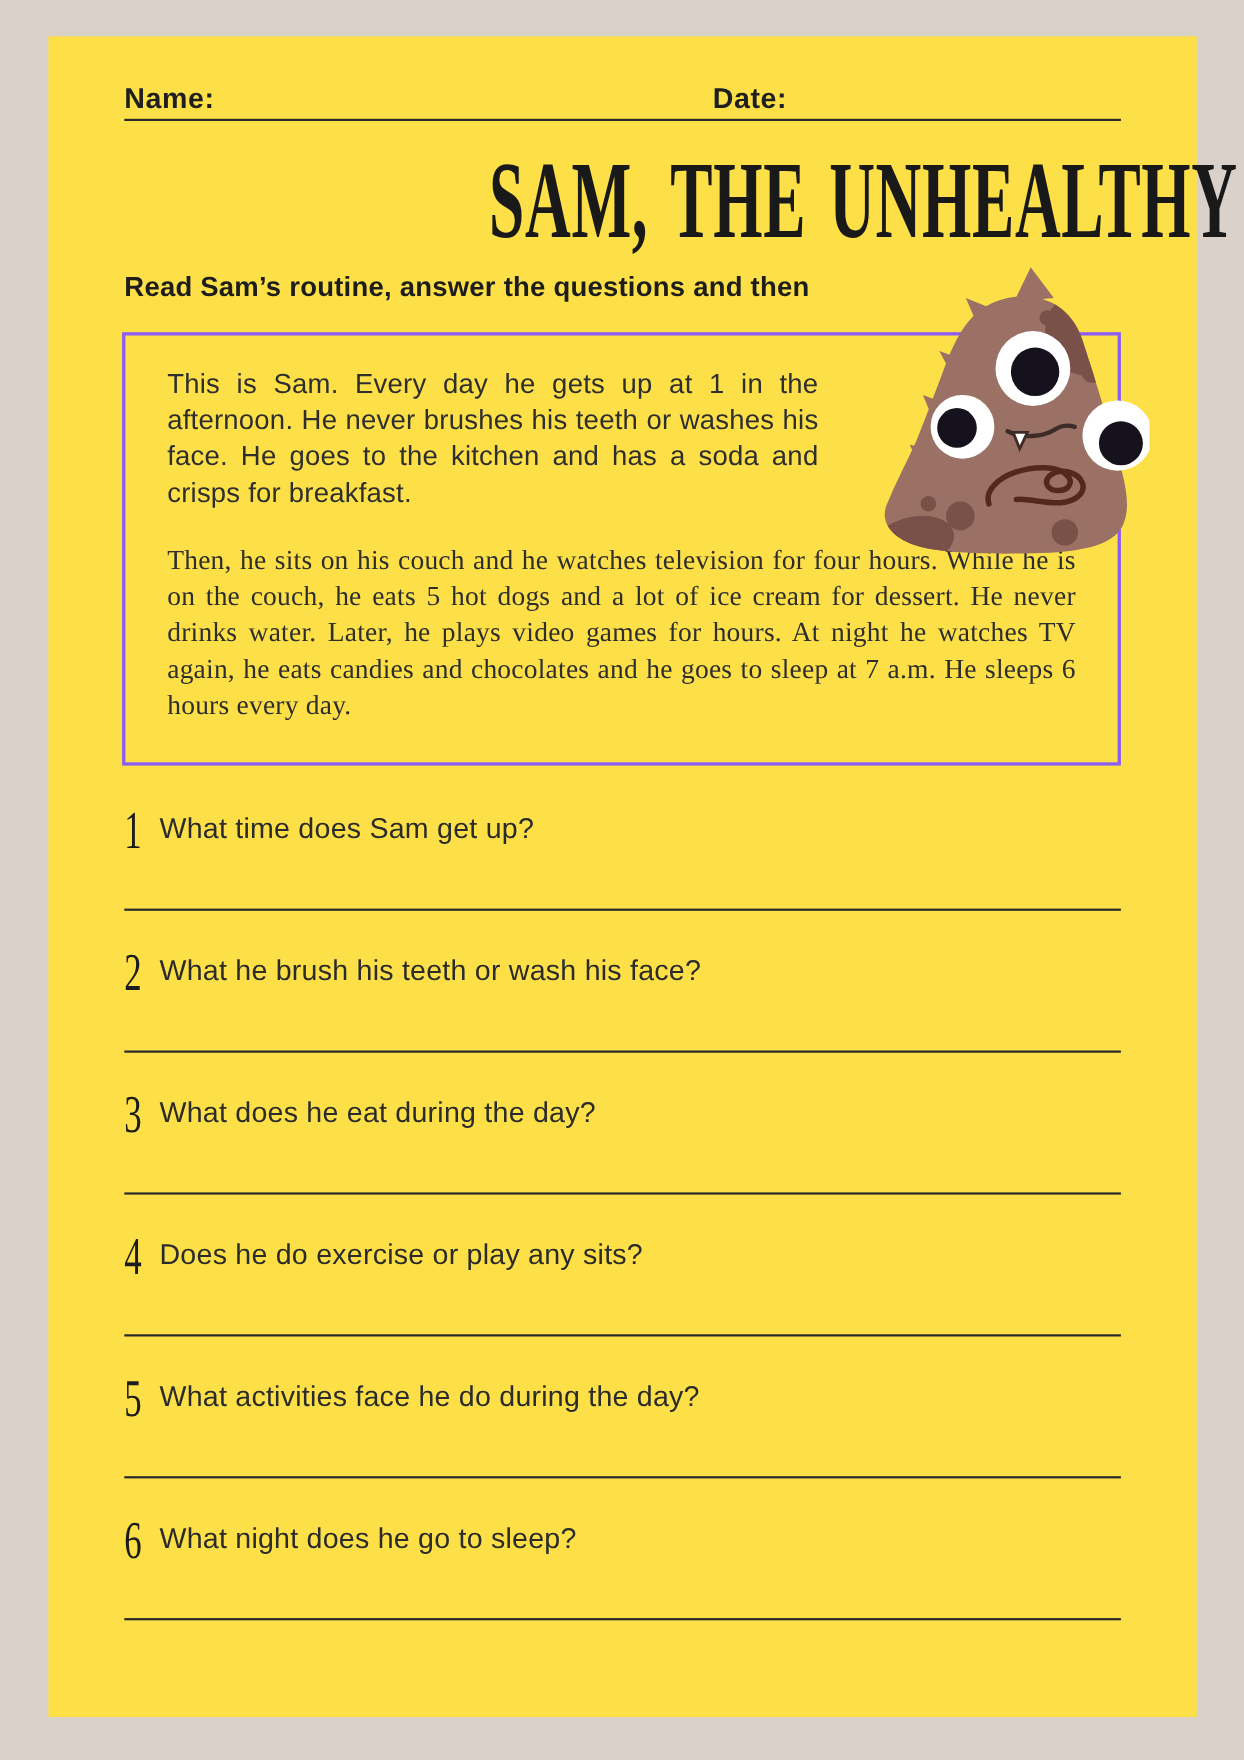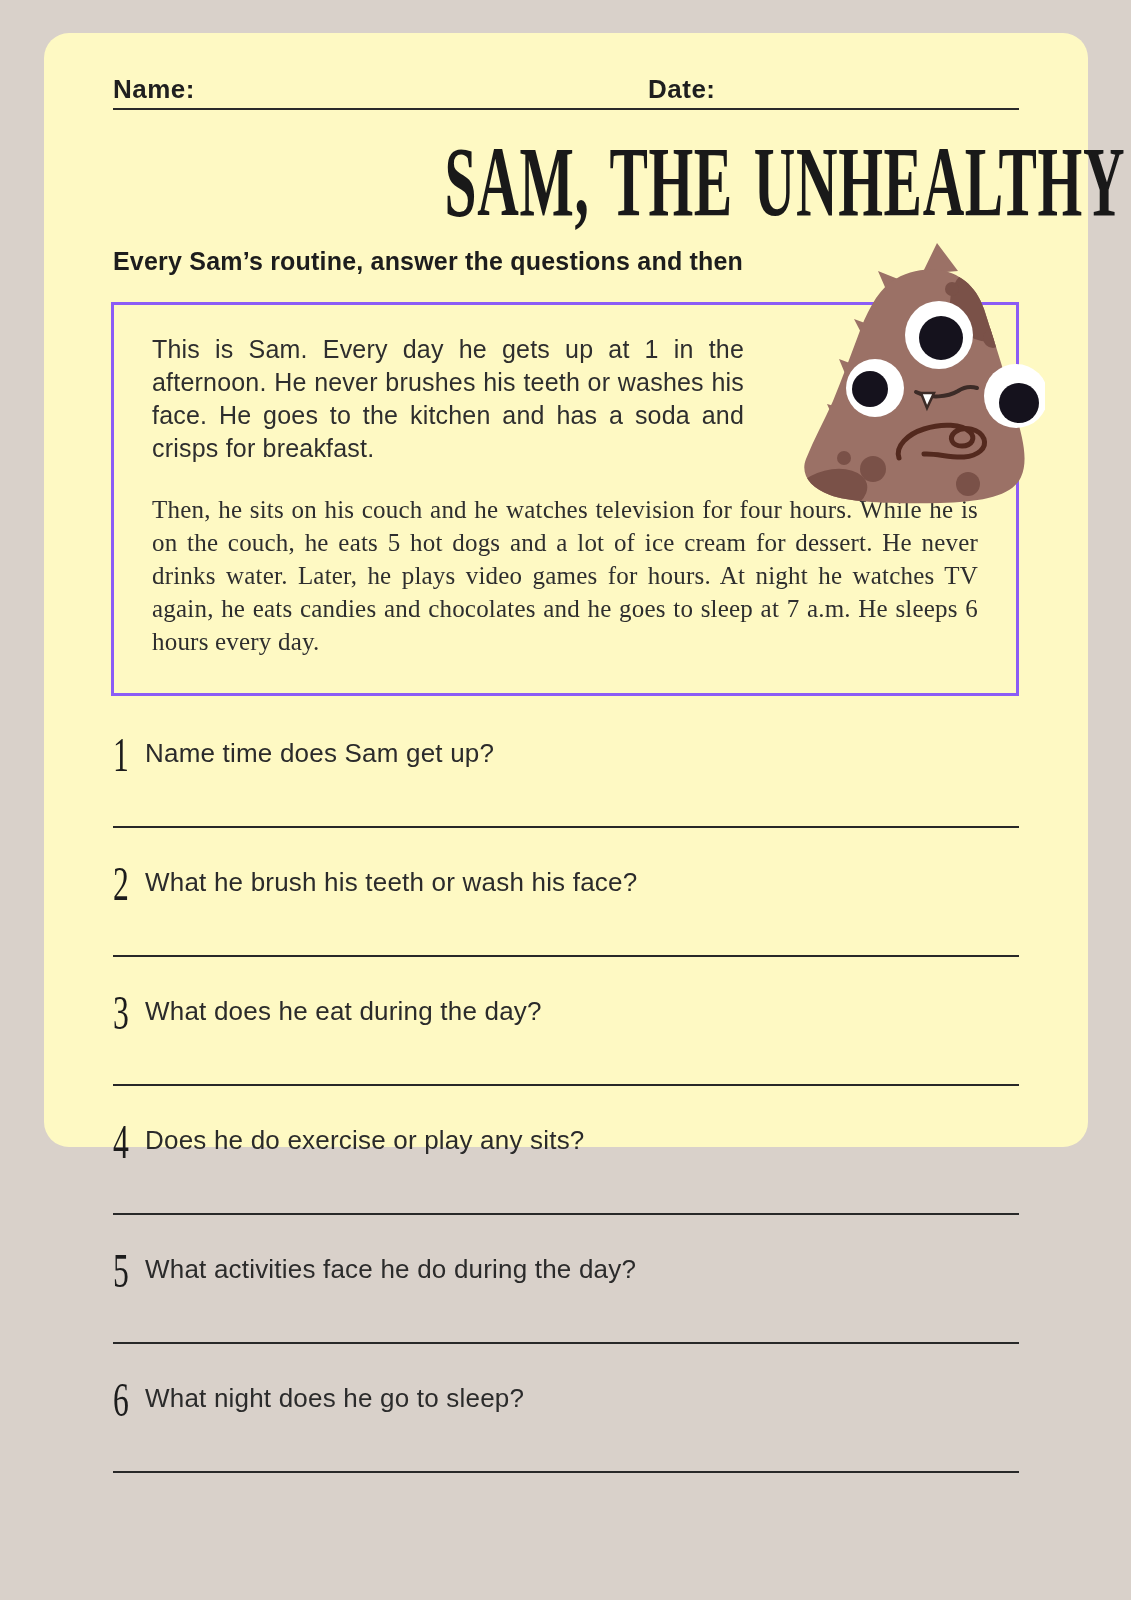--- a/index.html
+++ b/index.html
@@ -9,23 +9,22 @@
     font-family: "Liberation Sans", sans-serif;
     overflow: hidden;
   }
   .frame {
     box-sizing: border-box;
     width: 1131px; height: 1600px;
     padding: 33px 43px 39px 44px;
   }
   .page {
     position: relative;
-    width: 1044px; height: 1114px;
-    background: #fef9c3;
-    border-radius: 25px;
+    width: 1044px; height: 1528px;
+    background: #fde047;
   }
   .content {
     position: relative;
     margin-left: 69px;
     width: 906px;
   }
   
   .name-row {
     padding-top: 40px;
     display: flex;
@@ -140,34 +139,34 @@
         <span class="name-cell">Name:</span>
         <span class="date-cell">Date:</span>
       </div>
       <div class="header-rule"></div>
 
       <div class="title-wrap">
         <span class="title-inner">SAM, THE UNHEALTHY MONSTER</span>
       </div>
 
       <div class="instructions">
-        <div>Every Sam’s routine, answer the questions and then</div>
+        <div>Read Sam’s routine, answer the questions and then</div>
       </div>
 
       <div class="passage-box">
         <p class="passage-p first">This is Sam. Every day he gets up at 1 in the afternoon. He never brushes his teeth or washes his face. He goes to the kitchen and has a soda and crisps for breakfast.</p>
         <p class="passage-p second">Then, he sits on his couch and he watches television for four hours. While he is on the couch, he eats 5 hot dogs and a lot of ice cream for dessert. He never drinks water. Later, he plays video games for hours. At night he watches TV again, he eats candies and chocolates and he goes to sleep at 7 a.m. He sleeps 6 hours every day.</p>
       </div>
 
       <div class="questions">
 
         <div class="question">
           <div class="q-row">
             <span class="q-num">1</span>
-            <span class="q-text">Name time does Sam get up?</span>
+            <span class="q-text">What time does Sam get up?</span>
           </div>
           <div class="answer-line"></div>
         </div>
 
         <div class="question">
           <div class="q-row">
             <span class="q-num">2</span>
             <span class="q-text">What he brush his teeth or wash his face?</span>
           </div>
           <div class="answer-line"></div>

